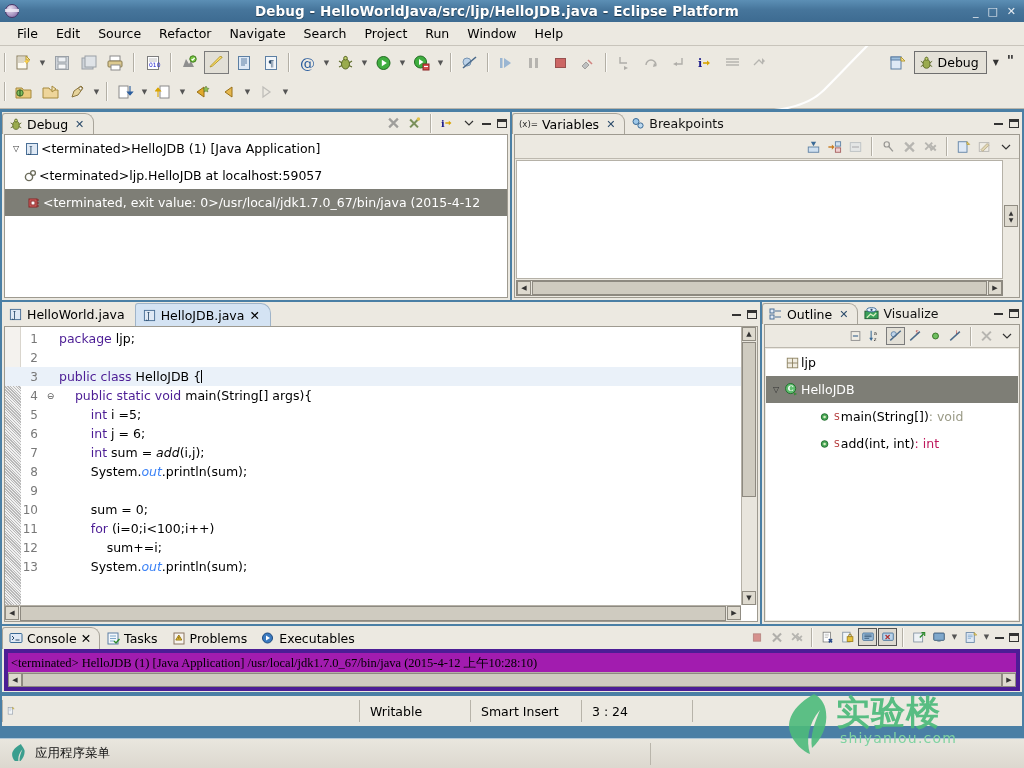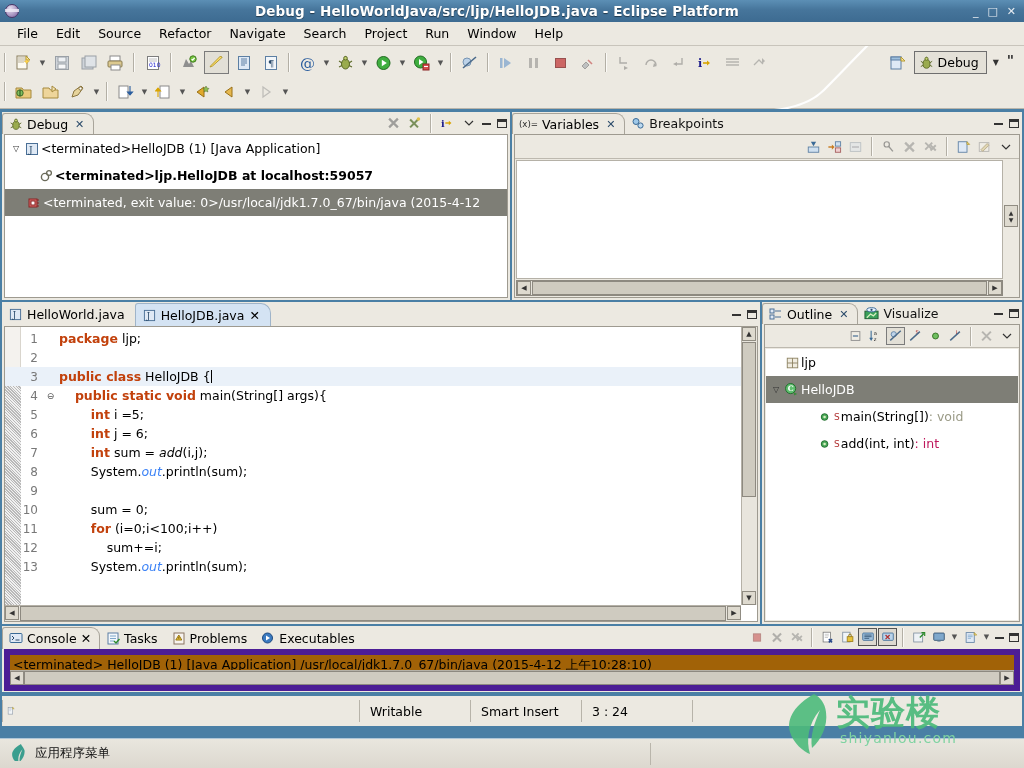--- a/index.html
+++ b/index.html
@@ -173,21 +173,21 @@
     font-family:"DejaVu Sans", sans-serif; font-size:12.5px;
   }
   .cline { height:19px; display:flex; align-items:center; }
   .cline.hl { background:#eaf1f9; }
   .lno {
     width:37px; text-align:right; padding-right:4px; color:#787878;
     font-size:12px; flex:0 0 auto;
   }
   .fold { width:17px; flex:0 0 auto; text-align:center; font-size:9px; color:#555; }
   .ctext { flex:1 1 auto; white-space:pre; color:#000; }
-  .kw { color:#c2410c; font-weight:bold; }
+  .kw { color:#4c1d95; font-weight:normal; }
   .fld { color:#3b82f6; font-style:italic; }
   .mth { font-style:italic; }
   .caret { display:inline-block; width:1px; height:13px; background:#000; vertical-align:-2px; }
   
   .vsb { position:absolute; right:0; top:0; bottom:16px; width:16px; background:#e8e5dd; border-left:1px solid #b5b1a7; }
   .hsb { position:absolute; left:0; right:16px; bottom:0; height:16px; background:#e8e5dd; border-top:1px solid #b5b1a7; }
   .sb-arrow { position:absolute; width:14px;height:14px; background:#dedacf; border:1px solid #908c82;
      display:flex;align-items:center;justify-content:center;font-size:7px;color:#333; }
   .sb-thumb { position:absolute; background:#cfcbc0; border:1px solid #8d8980; }
   
@@ -199,21 +199,21 @@
   }
   .orow { display:flex;align-items:center;height:27px;font-size:12.5px;padding-left:3px;white-space:nowrap;}
   .orow.sel{ background:#7e7e76; color:#fff;}
   
   #console { left:2px; top:626px; width:1020px; height:66px; }
   #console .ctabs { position:absolute;left:0;top:0;height:23px;display:flex;align-items:flex-end; }
   .ctab { display:flex;align-items:center;gap:4px;height:22px;padding:0 8px 0 6px;font-size:12.5px;
     border-top-left-radius:3px;border-top-right-radius:9px;cursor:default;}
   .ctab.active { background:#ece9e1;border-top:1px solid #a8a49a;border-left:1px solid #a8a49a;border-right:1px solid #a8a49a; }
   #console .cbody {
-    position:absolute;left:2px;top:23px;right:2px;bottom:1px;background:#a16207;border:6px solid #4c1d95;
+    position:absolute;left:2px;top:23px;right:2px;bottom:1px;background:#a21caf;border:4px solid #4c1d95;font-family:Liberation Serif, serif;
   }
   .console-text { position:absolute;left:3px;top:2px;right:0; font-size:12.5px; white-space:nowrap; }
   
   #statusbar {
     position:absolute; left:2px; top:696px; width:1020px; height:30px;
     background:#ece9e1; display:flex; align-items:center;
   }
   .st-cell { height:22px; display:flex; align-items:center; padding:0 10px; font-size:12.5px; white-space:nowrap;}
   .st-div { width:1px; height:22px; background:#b7b3a9; }
   
@@ -565,21 +565,21 @@
       <div class="tree-row" style="padding-left:4px;">
         <span class="twist">▽</span>
         <span class="tico">
           <svg width="14" height="14" viewBox="0 0 14 14">
               <rect x="1.5" y="1.5" width="11" height="11" fill="#dfe9f5" stroke="#4a6f96"></rect>
               <text x="4" y="10.5" font-size="9" fill="#2a4a6a" font-family="DejaVu Serif">J</text>
             </svg>
         </span>
         <span>&lt;terminated&gt;HelloJDB (1) [Java Application]</span>
       </div>
-      <div class="tree-row" style="padding-left:32px;font-weight:bold;">
+      <div class="tree-row" style="padding-left:16px;">
         <span class="tico">
           <svg width="14" height="14" viewBox="0 0 14 14">
               <circle cx="6" cy="8" r="3.6" fill="none" stroke="#6b6b5a" stroke-width="1.4"></circle>
               <circle cx="10" cy="4" r="2.4" fill="none" stroke="#6b6b5a" stroke-width="1.3"></circle>
             </svg>
         </span>
         <span>&lt;terminated&gt;ljp.HelloJDB at localhost:59057</span>
       </div>
       <div class="tree-row sel" style="padding-left:20px;text-align:center;">
         <span class="tico">

